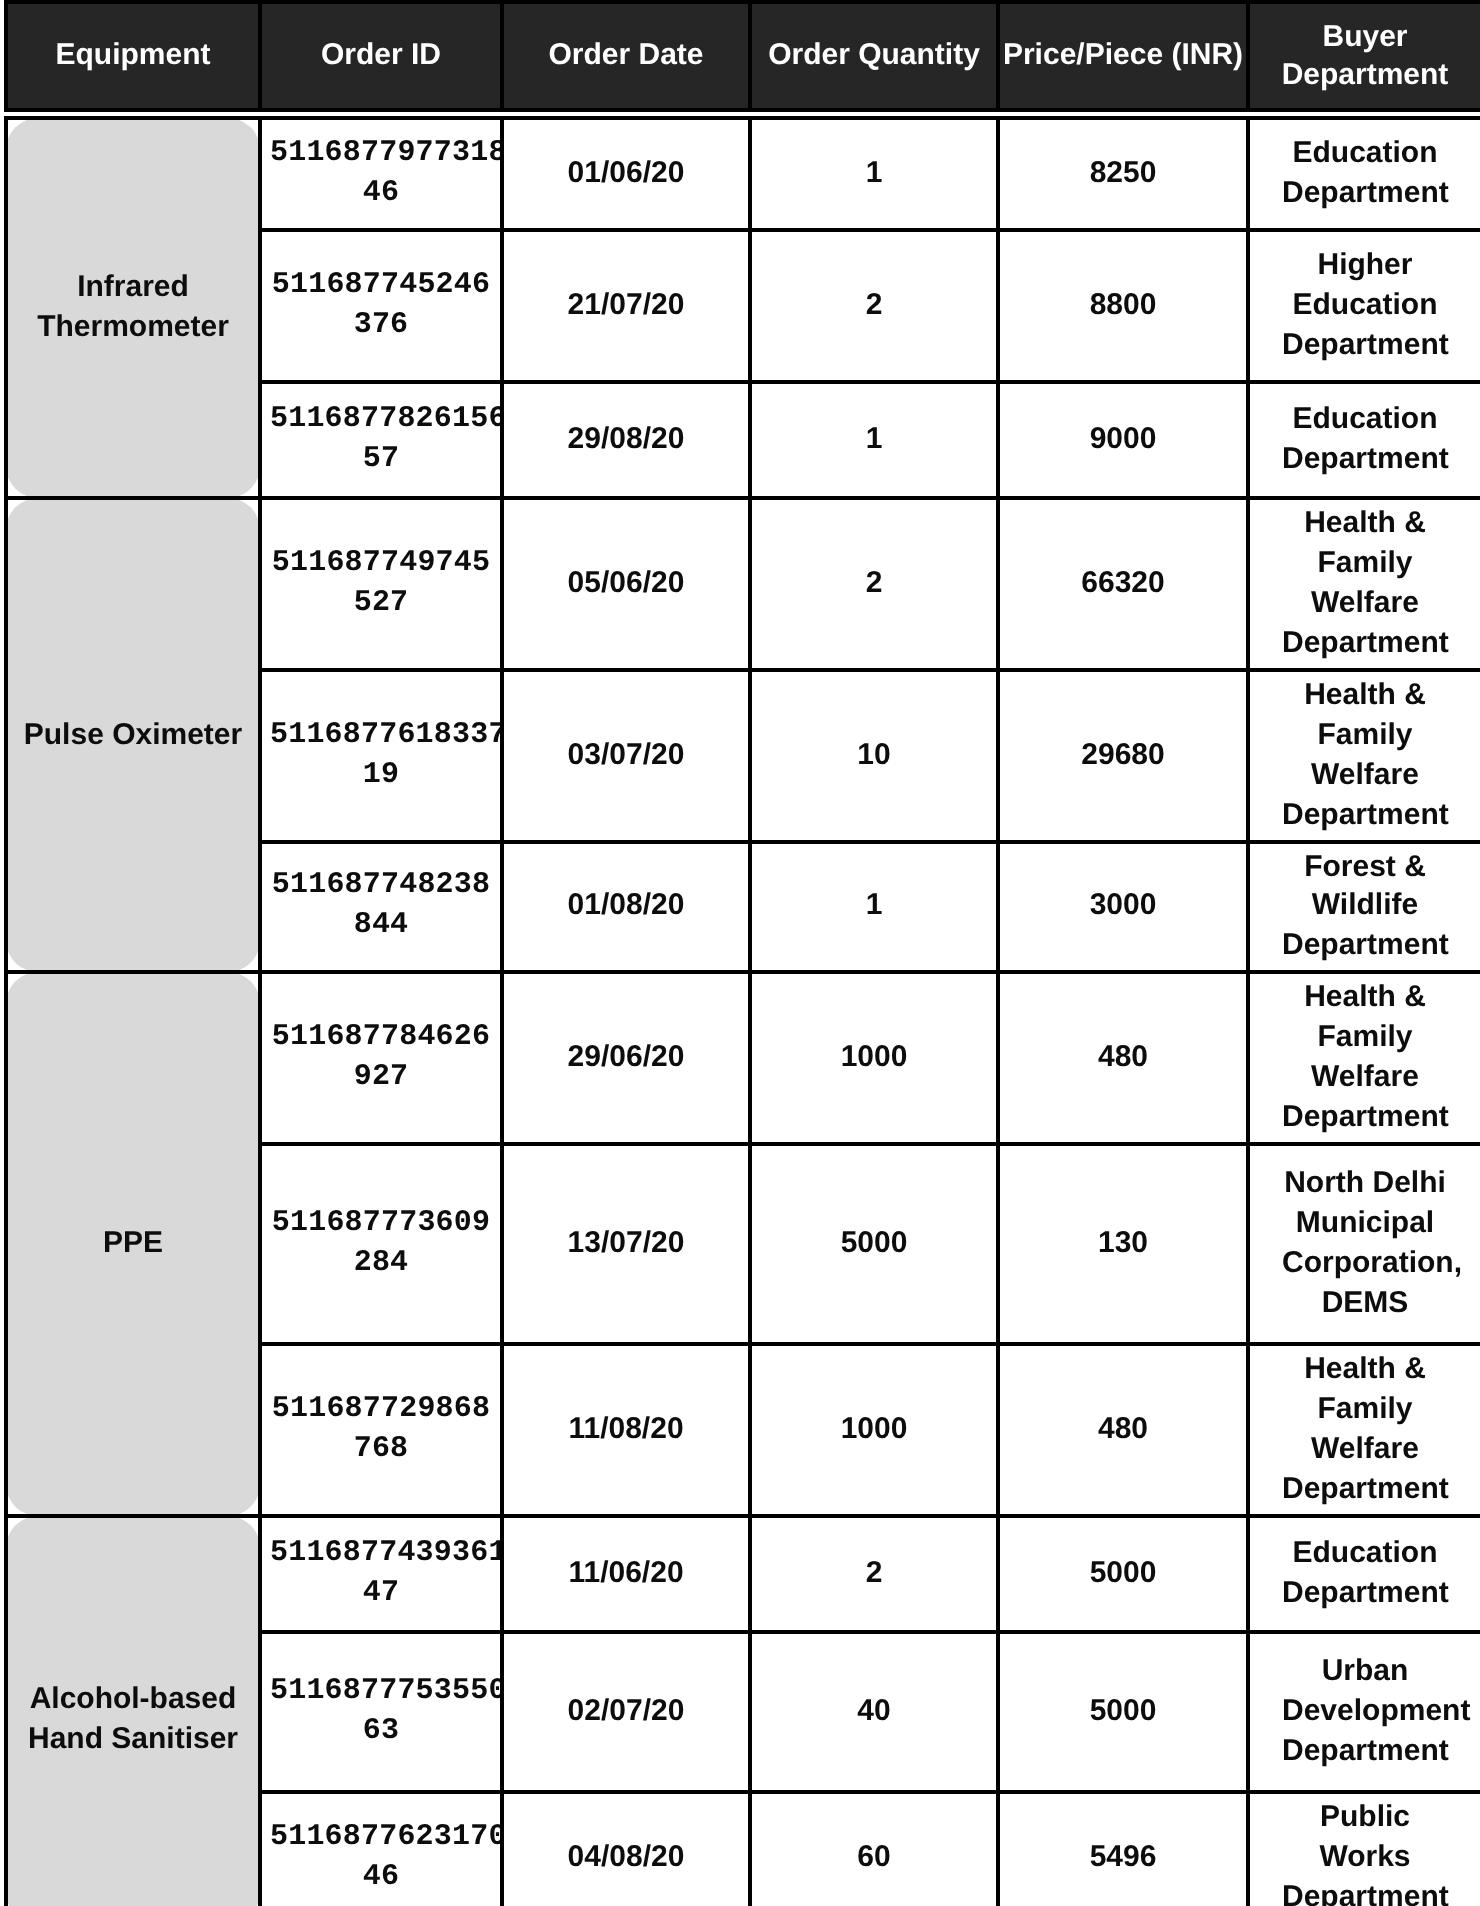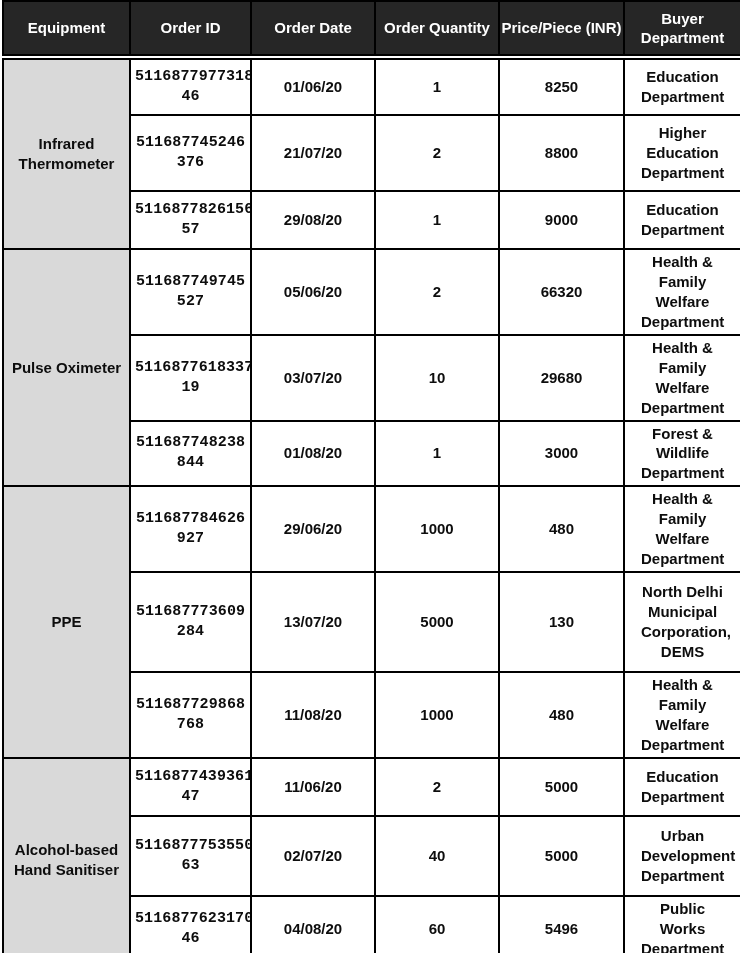--- a/index.html
+++ b/index.html
@@ -18,21 +18,21 @@
     overflow:hidden;
   }
   th {
     background:#262626; color:#ffffff;
     font-size:15px; line-height:1.3; padding:2px 1px;
   }
   td {
     background:#ffffff; color:#0d0d0d;
     font-size:15px; line-height:1.33; padding:2px;
   }
-  td.equipment { background:#d9d9d9; padding:14px 4px; }
+  td.equipment { background:#d9d9d9; padding:14px 4px;border-radius:16px; }
   td.oid { white-space:pre-line; padding:2px 4px; letter-spacing:0.1px;font-family:Liberation Mono, monospace; }
   td.dept { padding:2px 16px; }
   tr.gap-row td { border:0; background:#ffffff; padding:0; height:2px; line-height:0; font-size:0; }
 </style>
 </head>
 <body>
 
 <div class="page">
   <table class="orders">
     <colgroup>

